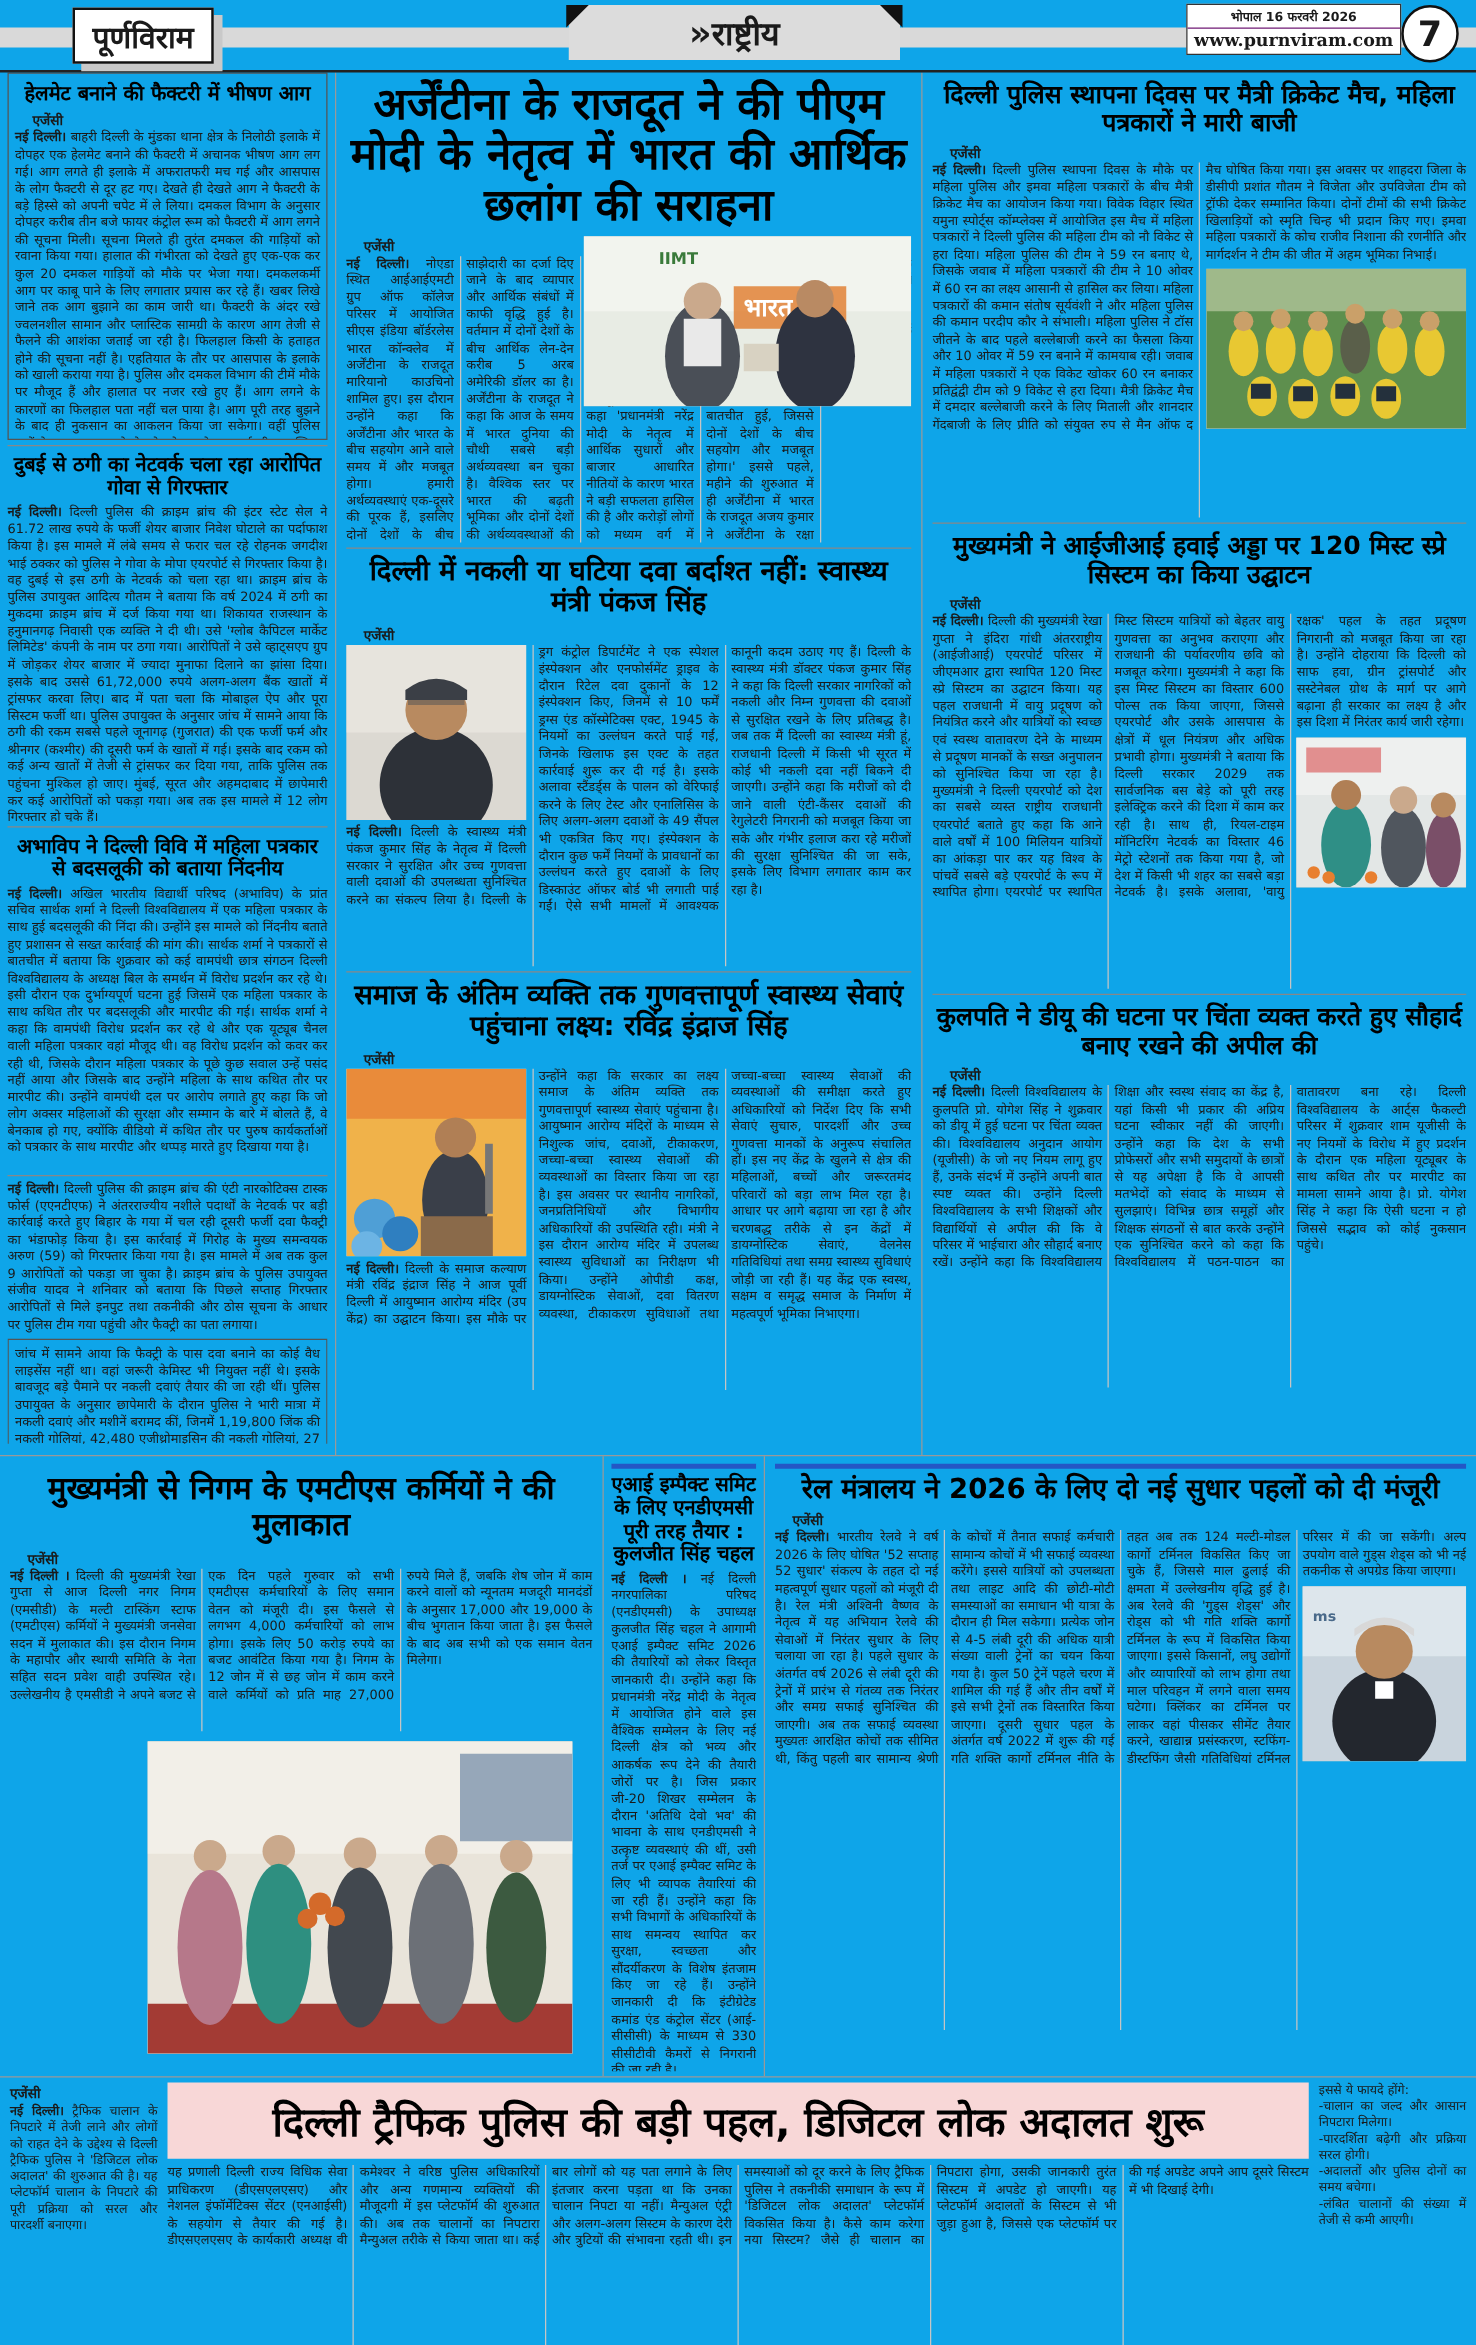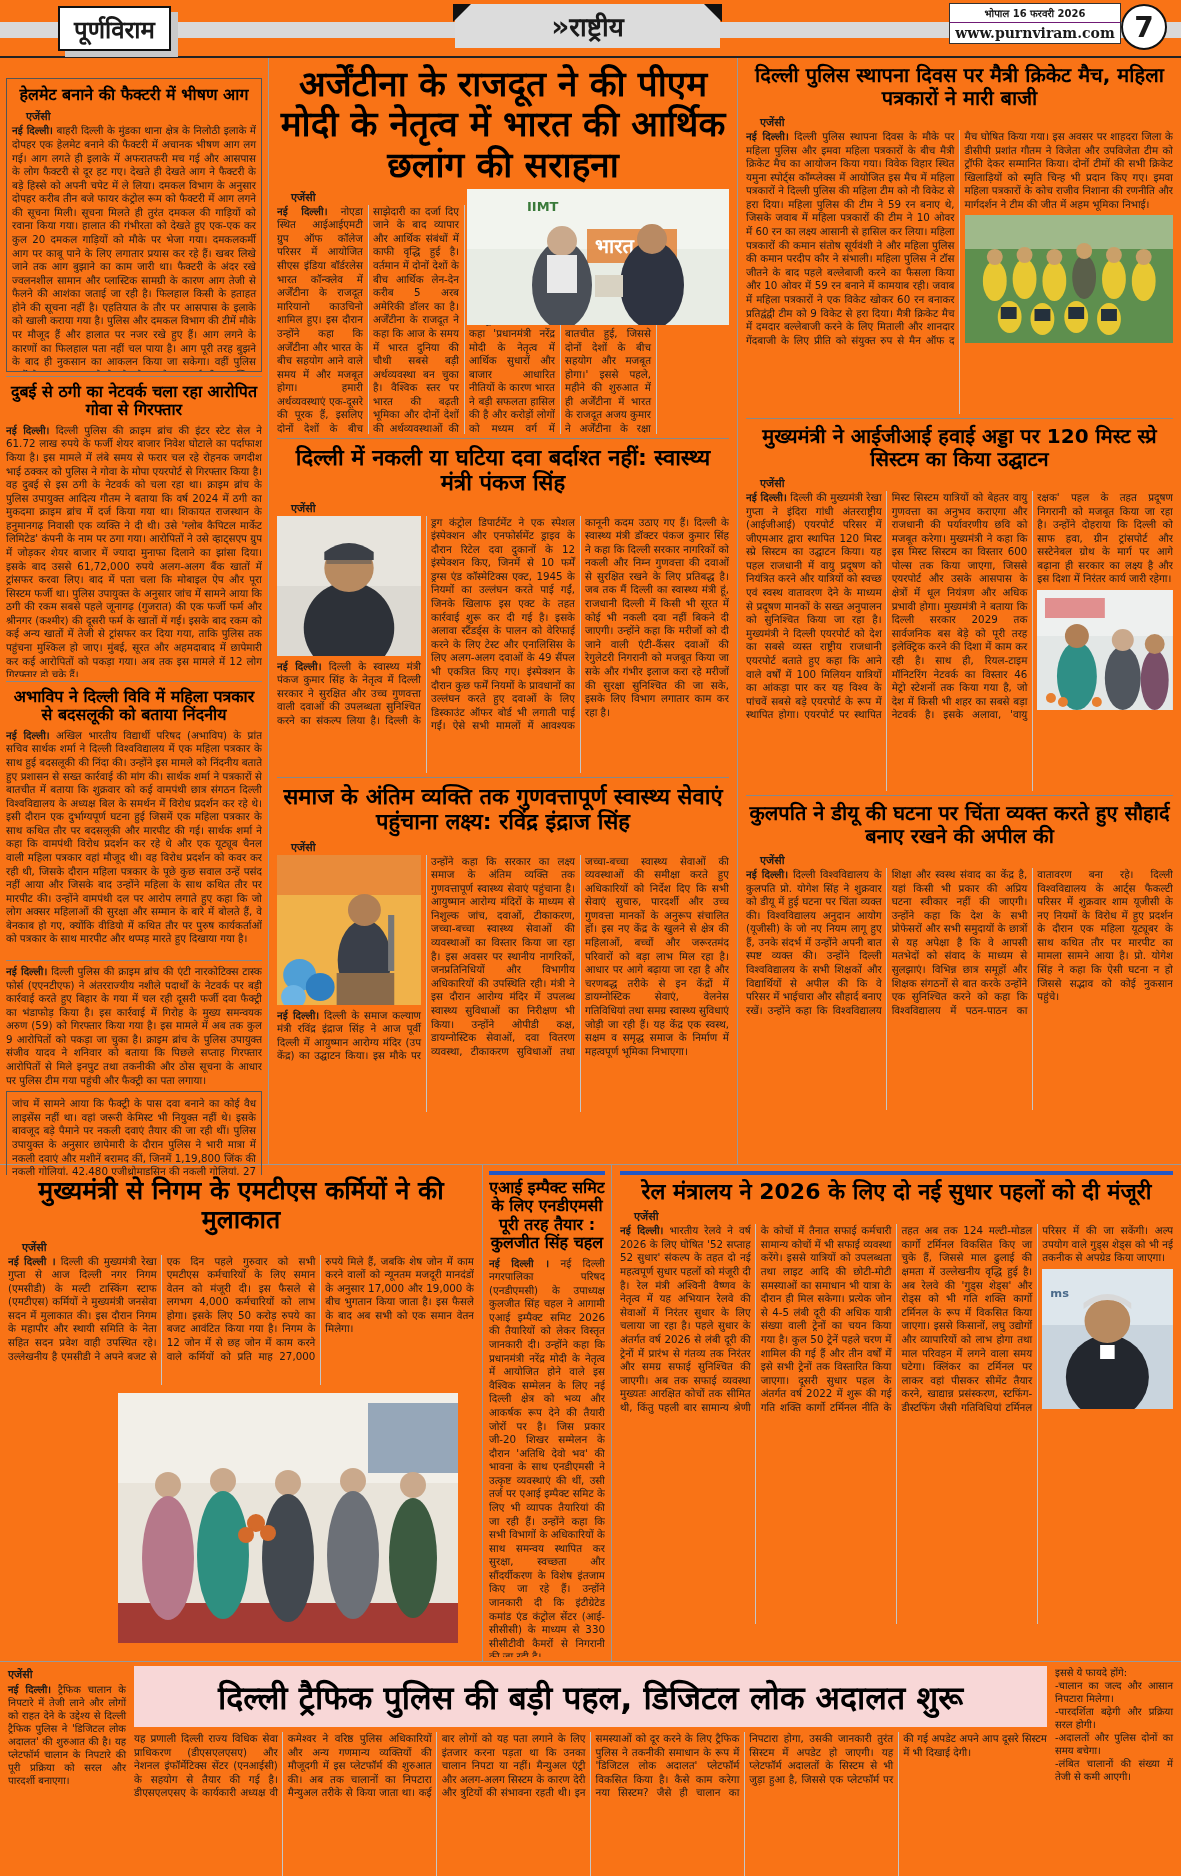--- a/index.html
+++ b/index.html
@@ -1,16 +1,16 @@
 <!DOCTYPE html>
 <html><head>
 <meta charset="utf-8">
 <style>
   html,body{margin:0;padding:0;background:#e8e8e8;}
-  .page{width:1181px;height:1876px;background:#f97316;position:relative;overflow:hidden;
+  .page{width:1181px;height:1876px;background:#0ea5e9;position:relative;overflow:hidden;
         font-family:"DejaVu Sans","Liberation Sans",sans-serif;color:#1a1a1a;margin:0 auto;}
   
   .hdr{height:56px;position:relative;border-bottom:2px solid #222;}
   .hdr-band{position:absolute;left:0;right:0;top:22px;height:16px;background:#d9d9d9;}
   .masthead{position:absolute;left:58px;top:6px;background:#fff;border:2px solid #111;
             padding:4px 14px;font-size:24px;font-weight:bold;box-shadow:7px 6px 0 #c9c9c9;}
   .section-box{position:absolute;left:455px;top:4px;width:265px;height:44px;background:#dcdcdc;
                display:flex;align-items:center;justify-content:center;font-size:26px;font-weight:bold;}
   .section-box::before,.section-box::after{content:"";position:absolute;border-style:solid;}
   .section-box::before{left:-2px;top:0;border-width:18px 18px 0 0;border-color:#111 transparent transparent transparent;}
@@ -19,21 +19,21 @@
   .dateplate{position:absolute;right:60px;top:3px;width:170px;border:1px solid #333;background:#fff;
              text-align:center;font-weight:bold;}
   .dateplate .d1{font-size:10px;border-bottom:1px solid #701a75;padding:2px 4px;}
   .dateplate .d2{font-size:14px;padding:2px 4px;font-family:"DejaVu Serif",serif;}
   .pageno{position:absolute;right:14px;top:4px;width:42px;height:42px;border:2px solid #111;border-radius:50%;
           display:flex;align-items:center;justify-content:center;font-size:28px;font-weight:bold;background:#fff;}
   
   .topzone{display:flex;height:1106px;}
   .midzone{display:flex;height:496px;border-top:1px solid #999;}
   .botzone{height:212px;border-top:1px solid #999;padding:4px 8px 0 8px;display:flex;gap:8px;}
-  .colL{width:256px;padding:20px 6px;border-right:1px solid #999;}
+  .colL{width:256px;padding:0 6px;border-right:1px solid #999;}
   .colC{width:452px;padding:4px 8px;border-right:1px solid #999;}
   .colR{flex:1;padding:4px 8px;}
   .mcolK{width:466px;padding:4px 8px;border-right:1px solid #999;}
   .mcolL{width:116px;padding:4px 6px;border-right:1px solid #999;}
   .mcolM{flex:1;padding:4px 8px;}
   
   article{overflow:hidden;}
   .rule-top{border-top:1px solid #888;margin-top:4px;padding-top:4px;}
   h2{margin:2px 0 4px 0;text-align:center;font-weight:bold;color:#000;line-height:1.15;}
   .h16{font-size:16px;} .h20{font-size:20px;}

